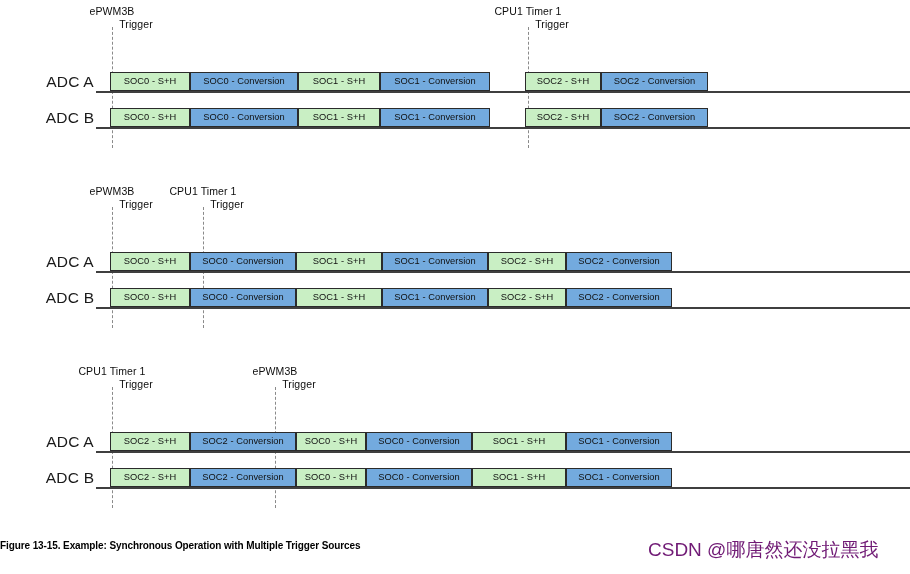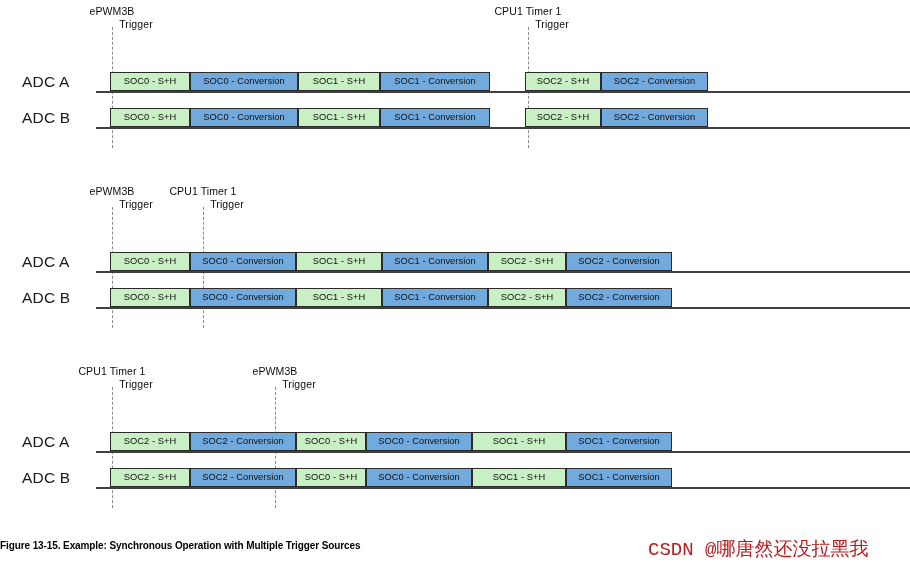--- a/index.html
+++ b/index.html
@@ -51,21 +51,21 @@
   
   .adc-row {
     position: absolute;
     height: 30px;
   }
   .row-label {
     position: absolute;
     left: 0;
     top: 0;
     width: 96px;
-    text-align: left;
+    text-align: center;
     font-size: 15.5px;
     line-height: 22px;
     color: #1a1a1a;
     letter-spacing: 0.2px;
   }
   .baseline {
     position: absolute;
     height: 0;
     border-top: 2px solid #3f3f3f;
   }
@@ -104,24 +104,24 @@
     letter-spacing: -0.1px;
   }
 
   
   #watermark {
     position: absolute;
     left: 648px;
     top: 538px;
     font-size: 19px;
     line-height: 24px;
-    color: #b91c1c;
+    color: #701a75;
     white-space: nowrap;
     pointer-events: none;
-    font-family: Liberation Mono, monospace;
+    font-family: Liberation Sans, sans-serif;
   }
 </style>
 </head>
 <body>
 
 <div id="figure-root">
     <div class="section">
       <div class="trigger-group">
         <div class="trigger-label" style="left: 112px; top: 5px;"><span>ePWM3B</span><span class="ln2">Trigger</span></div>
         <div class="trigger-line" style="left: 112px; top: 27px; height: 121px; border-left-color: rgb(138, 138, 138);"></div>

